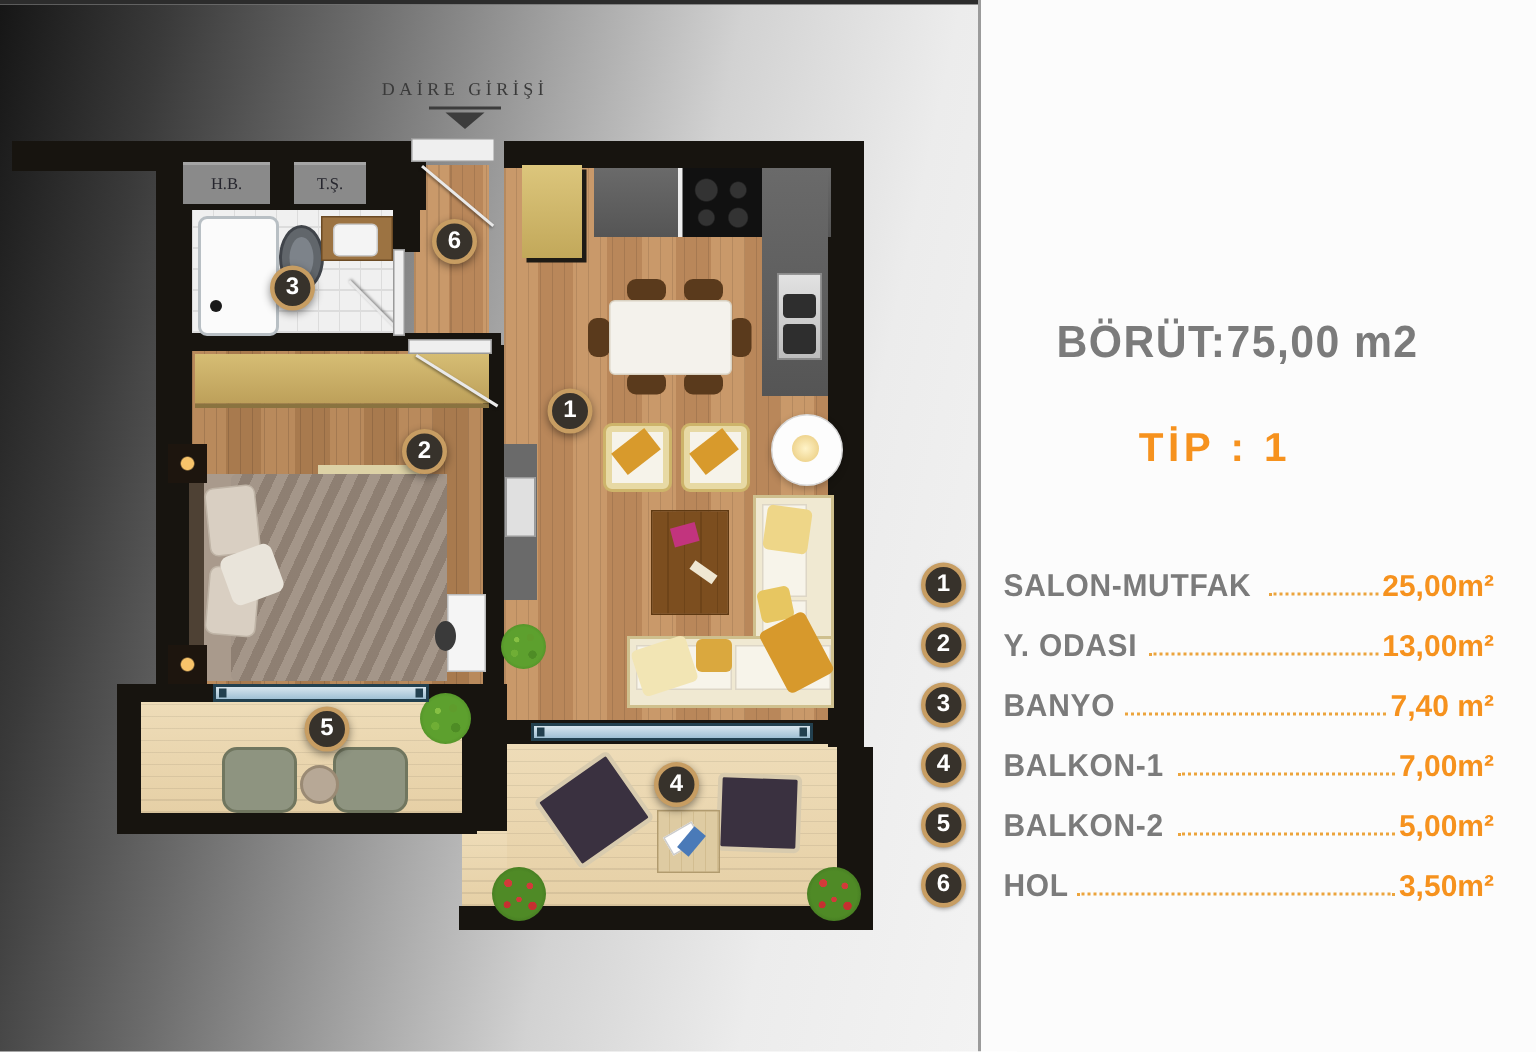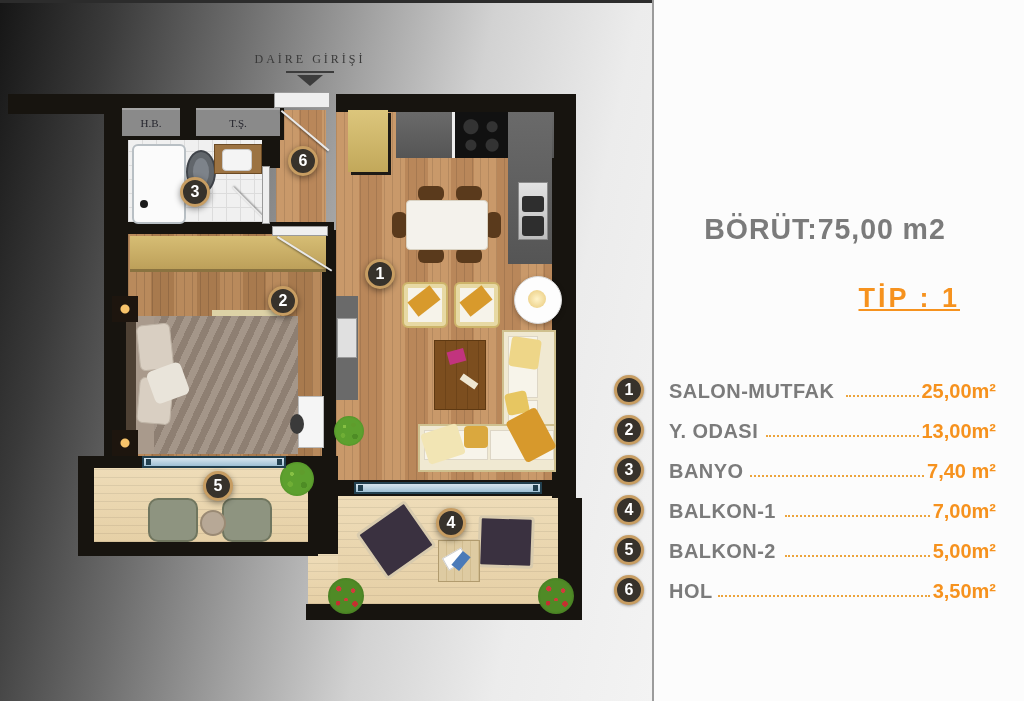--- a/index.html
+++ b/index.html
@@ -12,22 +12,22 @@
     background:linear-gradient(102deg,#161616 0%,#3a3a3a 14%,#6b6b6b 30%,
                #a3a3a3 47%,#d2d2d2 62%,#ececec 80%,#f3f3f3 100%);
     border-top:3px solid #2c2c2c;}
   .divider{left:652px;top:0;width:2px;height:701px;background:#9b9b9b;}
   .panel-bg{left:654px;top:0;width:370px;height:701px;background:#fcfcfc;}
 
   
   .p-title{left:660px;top:212px;width:330px;text-align:center;
     font-size:30px;font-weight:bold;color:#7b7b7b;letter-spacing:1px;
     transform:scaleX(.95);}
-  .p-sub{left:660px;top:283px;width:300px;text-align:right;
-    font-size:27px;font-weight:bold;color:#F6921E;letter-spacing:3px;text-decoration:underline;}
+  .p-sub{left:660px;top:283px;width:300px;text-align:center;
+    font-size:27px;font-weight:bold;color:#F6921E;letter-spacing:3px;}
   .legend{left:614px;top:370px;width:382px;}
   .lrow{display:flex;align-items:flex-end;height:40px;}
   .lcirc{flex:0 0 30px;width:30px;height:30px;border-radius:50%;
     background:#37322B;border:3px solid #C79D62;box-sizing:border-box;
     color:#fff;font-size:16px;font-weight:bold;line-height:24px;
     text-align:center;align-self:center;box-shadow:0 1px 3px rgba(0,0,0,.35);}
   .llabel{margin-left:25px;font-size:21px;font-weight:bold;color:#7b7b7b;
     letter-spacing:.5px;padding-bottom:7px;transform:scaleX(.95);
     transform-origin:left bottom;white-space:nowrap;}
   .ldots{flex:1;border-bottom:2px dotted #ECA43C;margin:0 3px 13px 3px;}
@@ -117,21 +117,21 @@
   <div class="abs wall" style="left:338px;top:480px;width:222px;height:16px;"></div>
   <div class="abs wall" style="left:336px;top:94px;width:224px;height:18px;"></div>
   <div class="abs wall" style="left:552px;top:94px;width:24px;height:404px;"></div>
   <div class="abs wall" style="left:558px;top:498px;width:24px;height:112px;"></div>
   <div class="abs wall" style="left:306px;top:604px;width:276px;height:16px;"></div>
   <div class="abs wall" style="left:78px;top:542px;width:240px;height:14px;"></div>
   <div class="abs wall" style="left:308px;top:468px;width:30px;height:86px;"></div>
   <div class="abs wall" style="left:78px;top:456px;width:16px;height:100px;"></div>
 
   <div class="abs shaftbox" style="left:122px;top:108px;width:58px;height:28px;">H.B.</div>
-  <div class="abs shaftbox" style="left:196px;top:108px;width:84px;height:28px;">T.Ş.</div>
+  <div class="abs shaftbox" style="left:196px;top:108px;width:48px;height:28px;">T.Ş.</div>
 
   <div class="abs" style="left:132px;top:144px;width:50px;height:76px;background:#fbfbfb;border:2px solid #b8bfc4;border-radius:6px;z-index:8;"></div>
   <div class="abs" style="left:140px;top:200px;width:8px;height:8px;border-radius:50%;background:#1a1a1a;z-index:9;"></div>
   <div class="abs" style="left:186px;top:150px;width:30px;height:44px;border-radius:50%;background:#61666b;border:2px solid #40444a;box-sizing:border-box;z-index:8;"></div>
   <div class="abs" style="left:193px;top:158px;width:16px;height:28px;border-radius:50%;background:#7d838a;z-index:9;"></div>
   <div class="abs" style="left:214px;top:144px;width:48px;height:30px;background:#9c7342;border:1px solid #6b4a24;box-sizing:border-box;z-index:8;"></div>
   <div class="abs" style="left:222px;top:149px;width:28px;height:20px;background:#f4f4f4;border:1px solid #c9c9c9;border-radius:4px;z-index:9;"></div>
   <div class="abs doorleaf" style="left:262px;top:166px;width:8px;height:58px;"></div>
   <div class="abs swing" style="left:266px;top:222px;width:48px;transform:rotate(-135deg);"></div>
 

